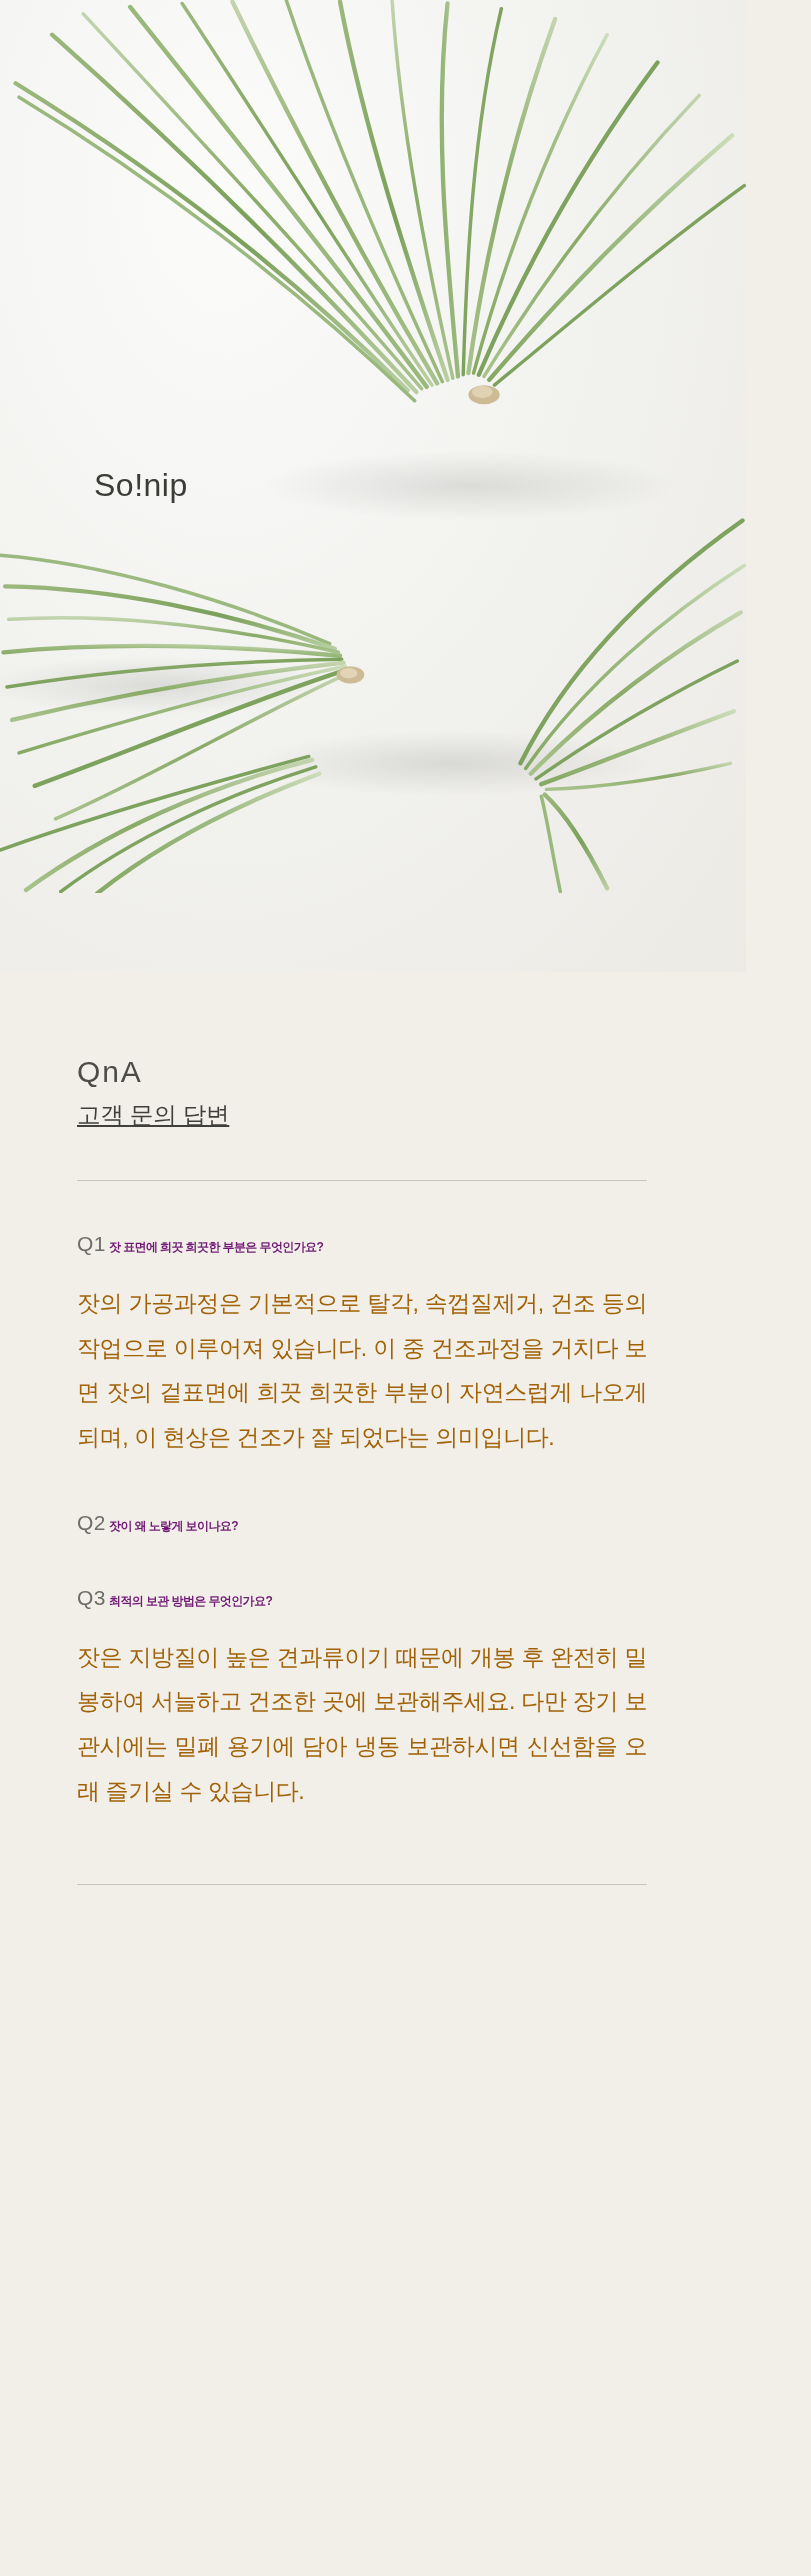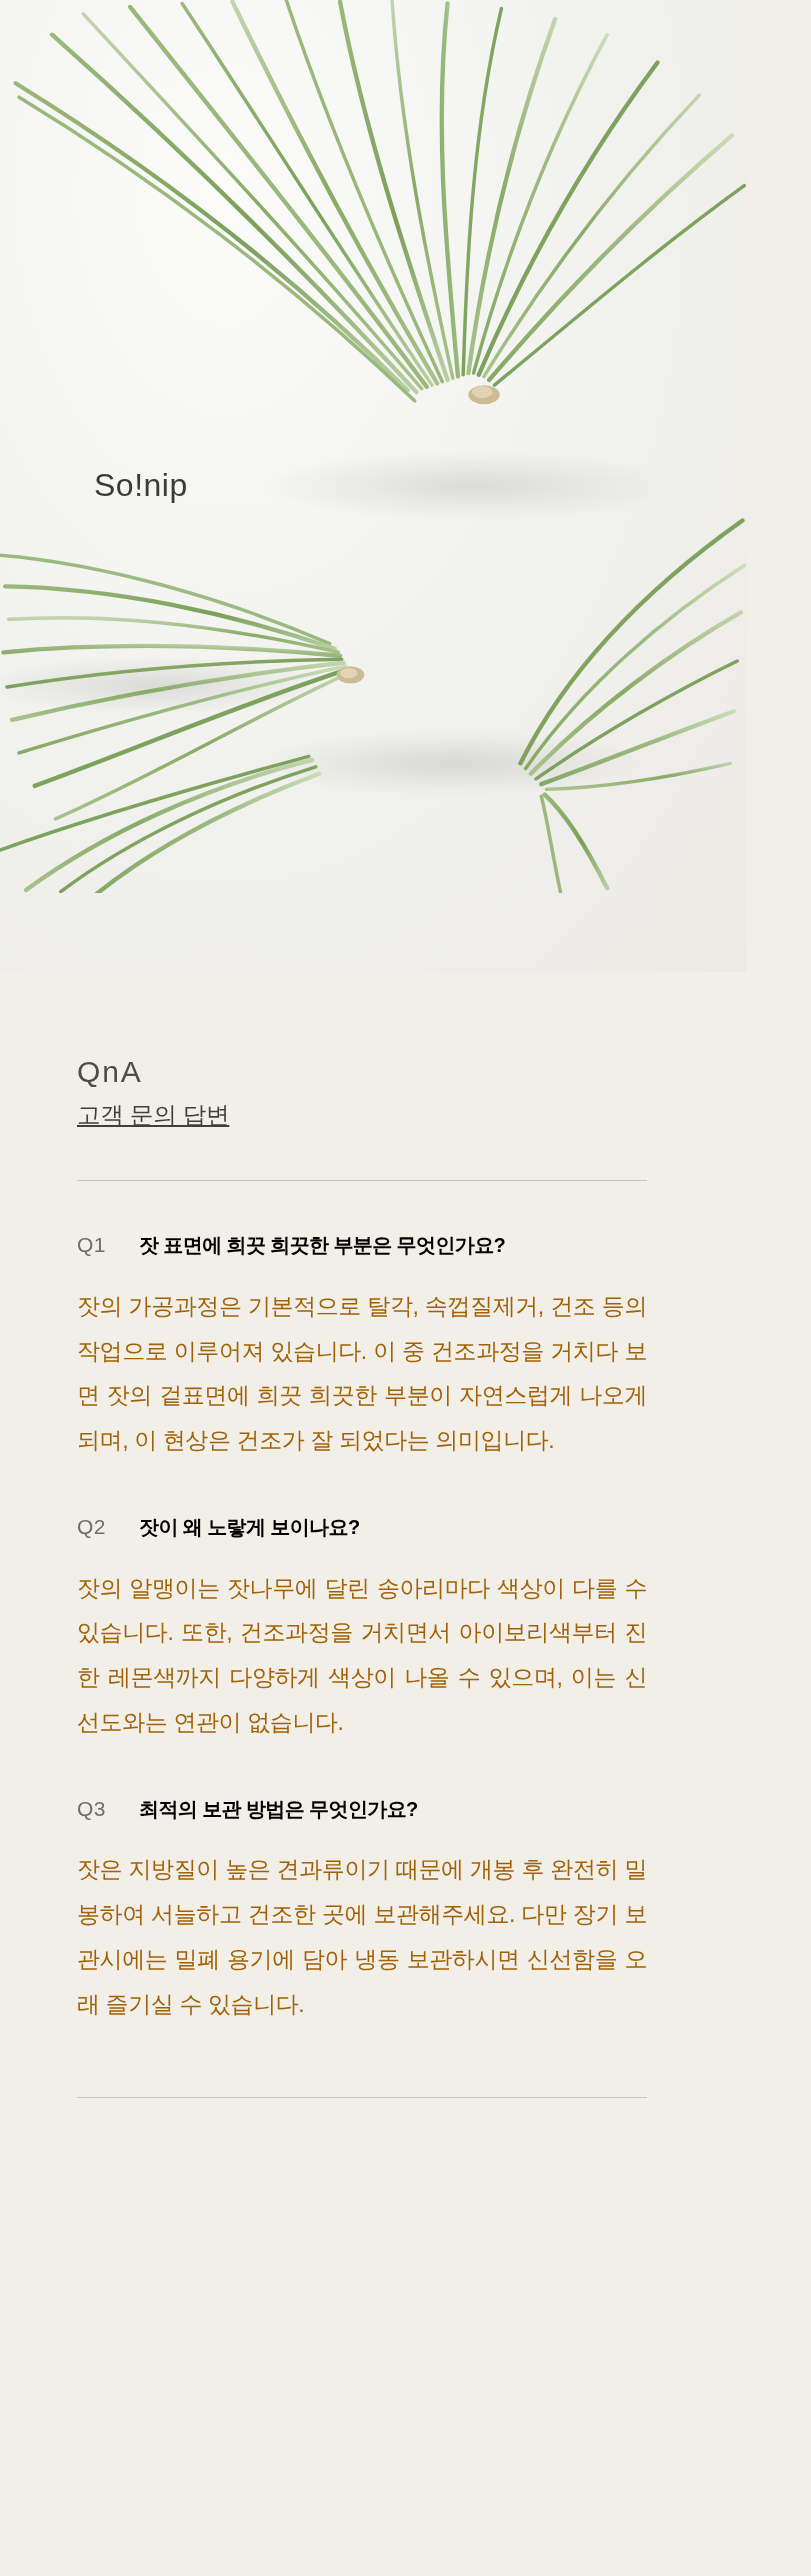--- a/index.html
+++ b/index.html
@@ -83,32 +83,32 @@
   }
   .qna-list {
     margin-top: 0;
   }
   .qna-item {
     padding-top: 51px;
   }
   .q-row {
     display: flex;
     align-items: baseline;
-    gap: 33px;
+    gap: 3px;
   }
   .q-num {
     font-size: 21px;
     color: #6e6e68;
     letter-spacing: 0.5px;
     flex: 0 0 auto;
     font-weight: 400;
   }
   .q-text {
-    font-size: 20px;
-    color: #000000;
+    font-size: 12px;
+    color: #701a75;
     font-weight: bold;
     letter-spacing: -0.6px;
   }
   .a-text {
     margin-top: 24.5px;
     font-size: 23px;
     line-height: 1.95;
     color: #a16207;
     text-align: justify;
     text-justify: inter-character;
@@ -240,23 +240,20 @@
         <div class="a-text">
           <p>잣의 가공과정은 기본적으로 탈각, 속껍질제거, 건조 등의 작업으로 이루어져 있습니다. 이 중 건조과정을 거치다 보면 잣의 겉표면에 희끗 희끗한 부분이 자연스럽게 나오게 되며, 이 현상은 건조가 잘 되었다는 의미입니다.</p>
         </div>
       </div>
 
       <div class="qna-item">
         <div class="q-row">
           <span class="q-num">Q2</span>
           <span class="q-text">잣이 왜 노랗게 보이나요?</span>
         </div>
-        <div class="a-text">
-          <p>잣의 알맹이는 잣나무에 달린 송아리마다 색상이 다를 수 있습니다. 또한, 건조과정을 거치면서 아이보리색부터 진한 레몬색까지 다양하게 색상이 나올 수 있으며, 이는 신선도와는 연관이 없습니다.</p>
-        </div>
       </div>
 
       <div class="qna-item">
         <div class="q-row">
           <span class="q-num">Q3</span>
           <span class="q-text">최적의 보관 방법은 무엇인가요?</span>
         </div>
         <div class="a-text">
           <p>잣은 지방질이 높은 견과류이기 때문에 개봉 후 완전히 밀봉하여 서늘하고 건조한 곳에 보관해주세요. 다만 장기 보관시에는 밀폐 용기에 담아 냉동 보관하시면 신선함을 오래 즐기실 수 있습니다.</p>
         </div>

